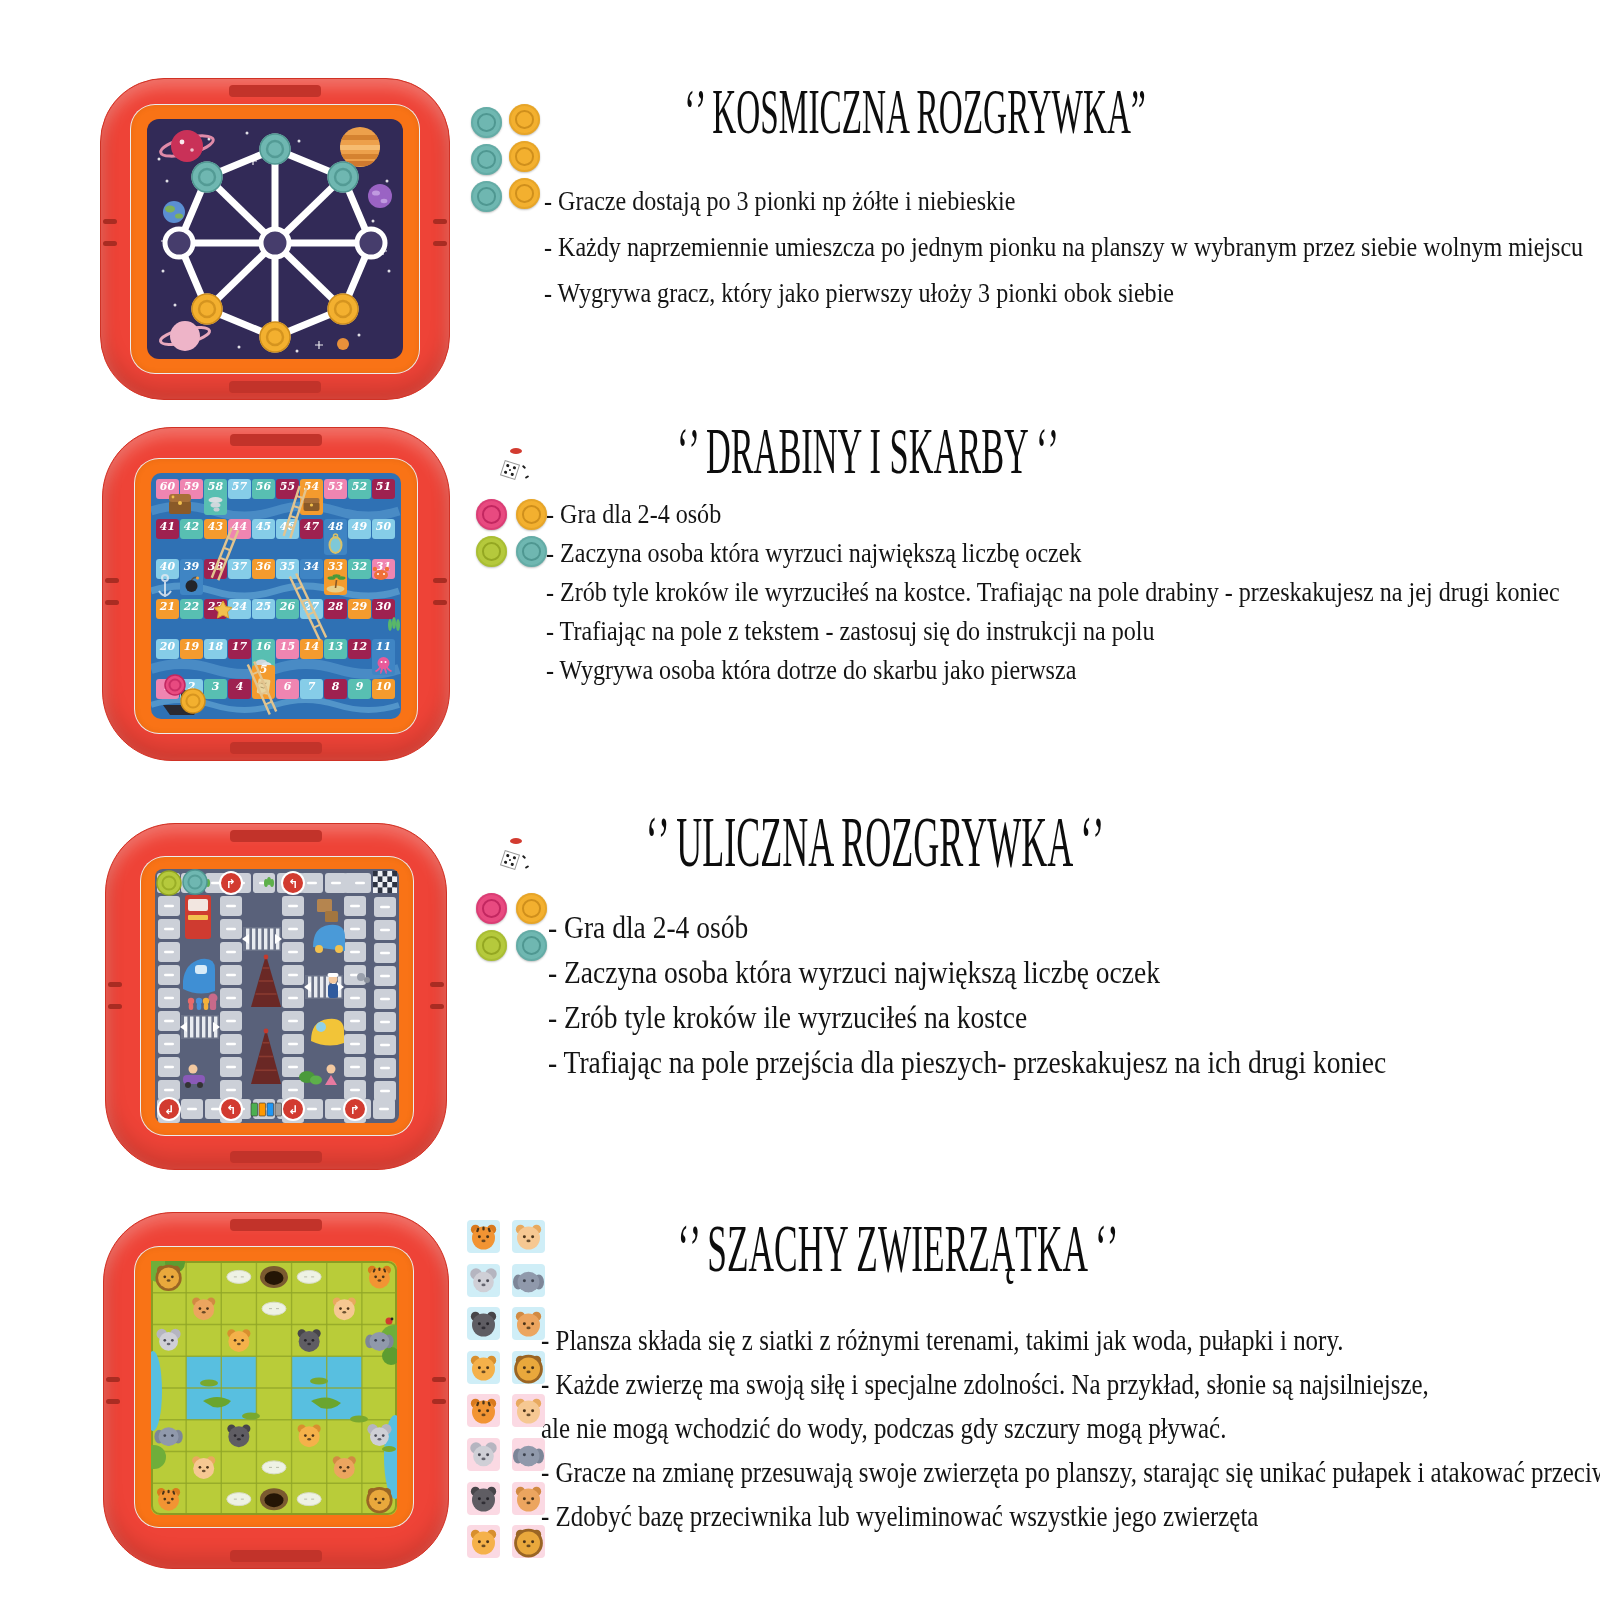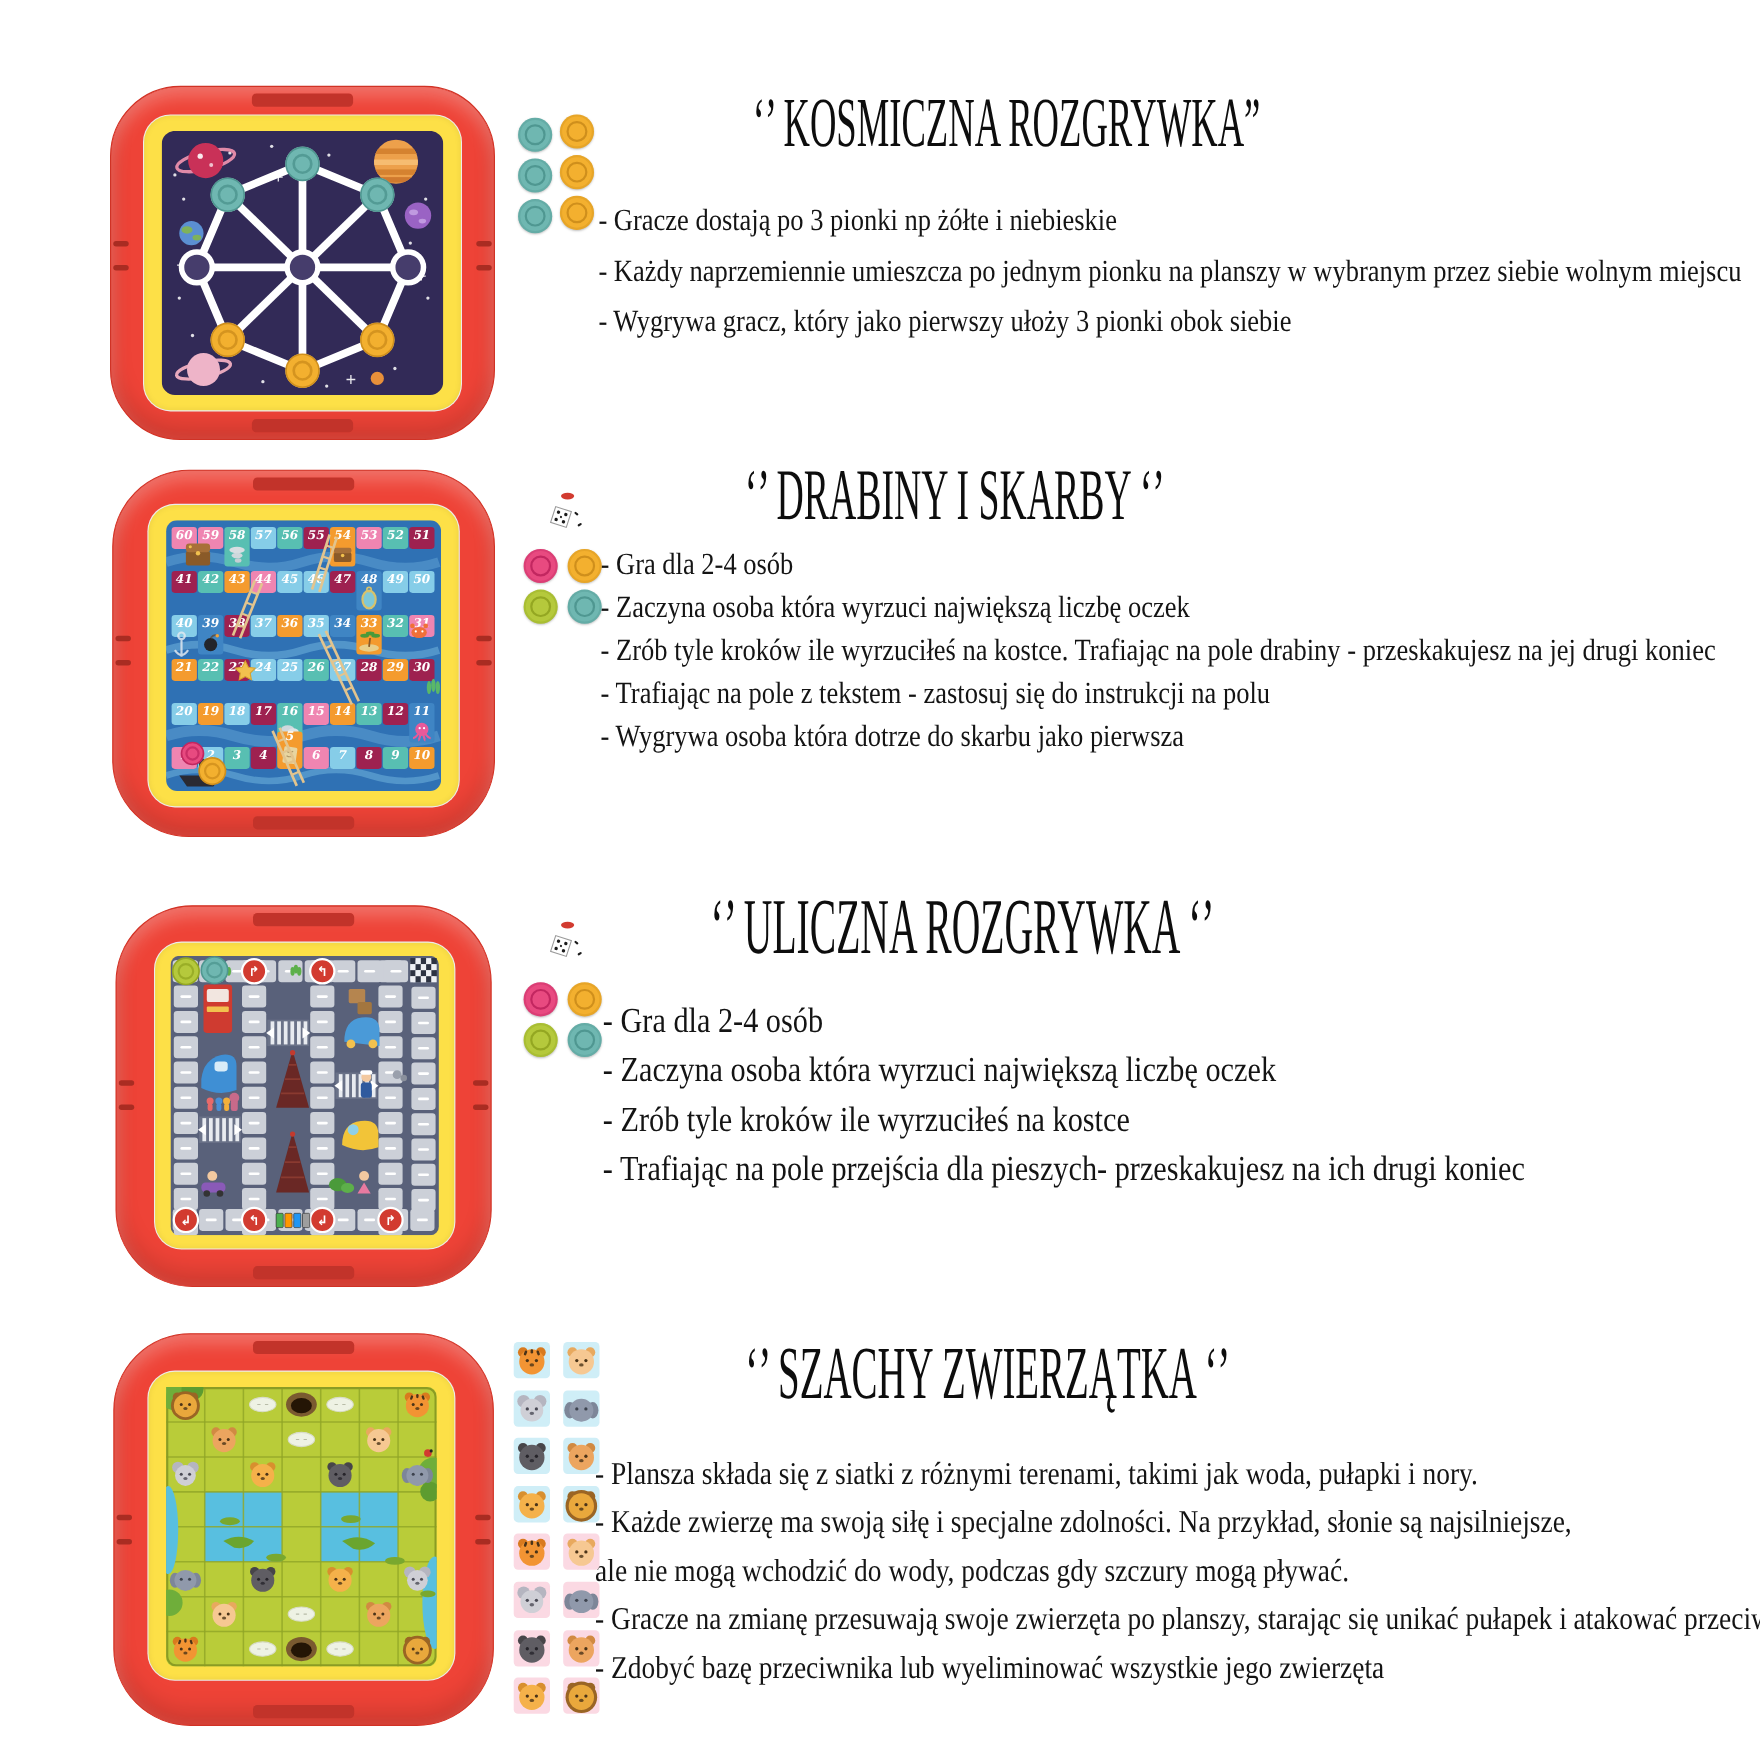--- a/index.html
+++ b/index.html
@@ -6,21 +6,21 @@
   body{width:1600px;height:1600px;position:relative;background:#ffffff;
        font-family:"Liberation Serif", serif; color:#151515; overflow:hidden;}
   .title{position:absolute;font-family:"Liberation Serif",serif;color:#0d0d0d;
          white-space:nowrap;line-height:1;transform-origin:50% 50%;}
   .bullets{position:absolute;font-family:"Liberation Serif",serif;color:#141414;}
   .bullet-line{white-space:nowrap;transform-origin:0 50%;transform:scaleX(.86);}
   .game-case{position:absolute;background:#ee4337;border:1px solid #d03225;
              box-shadow:inset 0 8px 16px rgba(255,255,255,.28), inset 0 -12px 20px rgba(0,0,0,.14);}
   .case-tab{position:absolute;background:#c2332a;border-radius:4px;}
   .case-slot{position:absolute;background:#a92c22;border-radius:3px;}
-  .frame{position:absolute;background:#fde047;border-radius:24px;
+  .frame{position:absolute;background:#f97316;border-radius:24px;
          box-shadow:0 0 0 1px #ececec, inset 0 0 6px rgba(0,0,0,.08);text-decoration:underline;}
   .board-svg{position:absolute;}
   .chip{position:absolute;border-radius:50%;box-shadow:0 1px 2px rgba(0,0,0,.25), inset 0 2px 2px rgba(255,255,255,.35);}
   .chip-inner{position:absolute;inset:20%;border-radius:50%;border:2px solid rgba(0,0,0,.18);}
   .dice{position:absolute;width:36px;height:48px;}
   .dice-oval{position:absolute;width:12px;height:6px;border-radius:50%;background:#d23b30;left:14px;top:2px;}
   .die{position:absolute;width:14px;height:14px;background:#fff;border:1px solid #9a9a9a;
        transform:rotate(18deg);left:6px;top:16px;}
   .pip{position:absolute;width:2.6px;height:2.6px;border-radius:50%;background:#1c1c1c;}
   .stray{position:absolute;background:#1c1c1c;border-radius:1px;}

